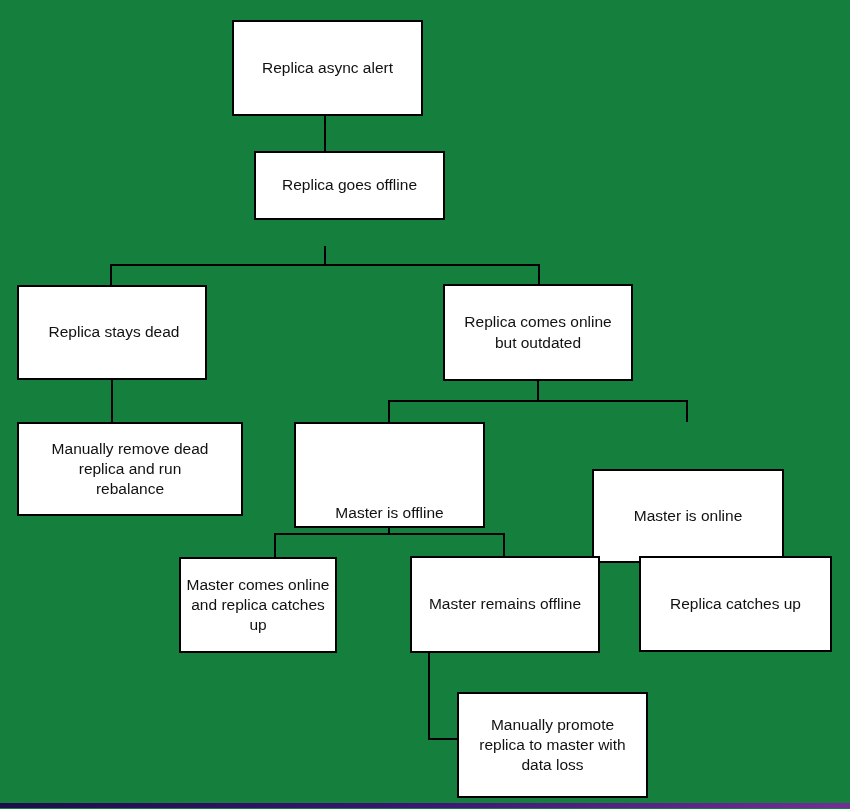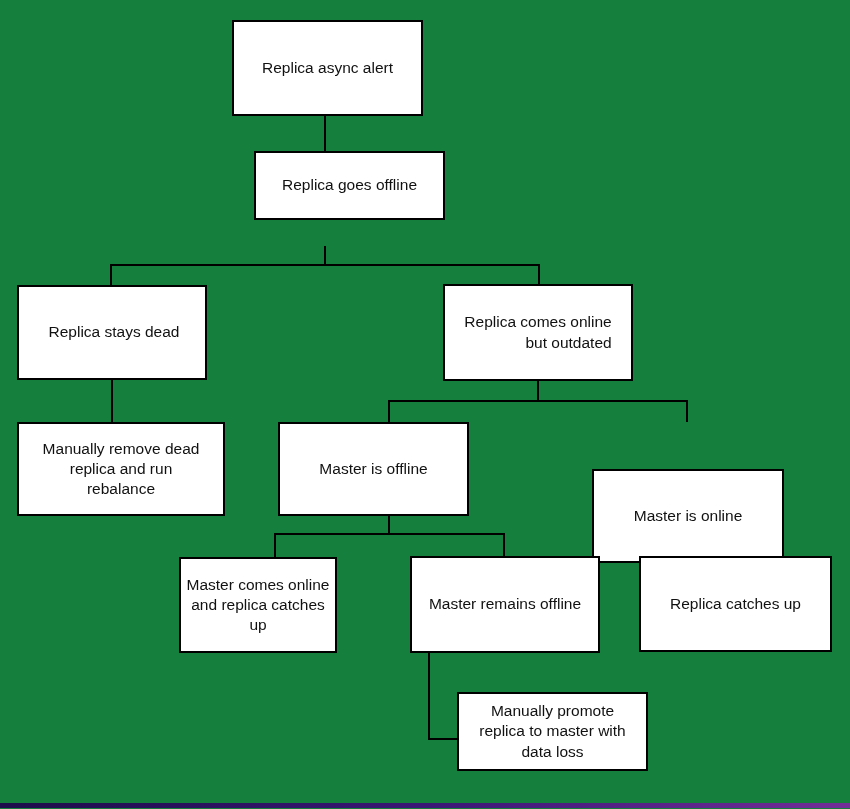--- a/index.html
+++ b/index.html
@@ -38,28 +38,28 @@
     background: var(--line, #000);
     z-index: 1;
   }
   .vl { width: 2px; }
   .hl { height: 2px; }
 
   
   .n1  { left: 232px; top: 20px;  width: 191px; height: 96px; }
   .n2  { left: 230px; top: 151px; width: 191px; height: 69px; margin-left: 24px; }
   .n3  { left: 17px;  top: 285px; width: 190px; height: 95px; padding-left: 8px; }
-  .n4  { left: 17px;  top: 422px; width: 208px; height: 94px; }
-  .n5  { left: 443px; top: 284px; width: 190px; height: 97px; text-align: right; }
-  .n6  { left: 278px; top: 422px; width: 191px; height: 94px; }
+  .n4  { left: 17px;  top: 422px; width: 226px; height: 94px; }
+  .n5  { left: 443px; top: 284px; width: 190px; height: 97px; }
+  .n6  { left: 294px; top: 422px; width: 191px; height: 106px; align-items: flex-end; }
   .n7  { left: 592px; top: 422px; width: 192px; height: 94px; margin-top: 47px; }
   .n8  { left: 179px; top: 557px; width: 158px; height: 96px; }
   .n9  { left: 410px; top: 556px; width: 190px; height: 97px; }
   .n10 { left: 639px; top: 556px; width: 193px; height: 96px; }
-  .n11 { left: 457px; top: 692px; width: 191px; height: 79px; }
+  .n11 { left: 457px; top: 692px; width: 191px; height: 106px; }
 
   
   .c-a { left: 324px; top: 116px; height: 35px; }
   .c-b { left: 324px; top: 246px; height: 20px; }
   .c-c { left: 110px; top: 264px; width: 430px; }
   .c-d { left: 110px; top: 264px; height: 21px; }
   .c-e { left: 538px; top: 264px; height: 20px; }
   .c-f { left: 111px; top: 380px; height: 42px; }
   .c-g { left: 537px; top: 381px; height: 21px; }
   .c-h { left: 388px; top: 400px; width: 300px; }

